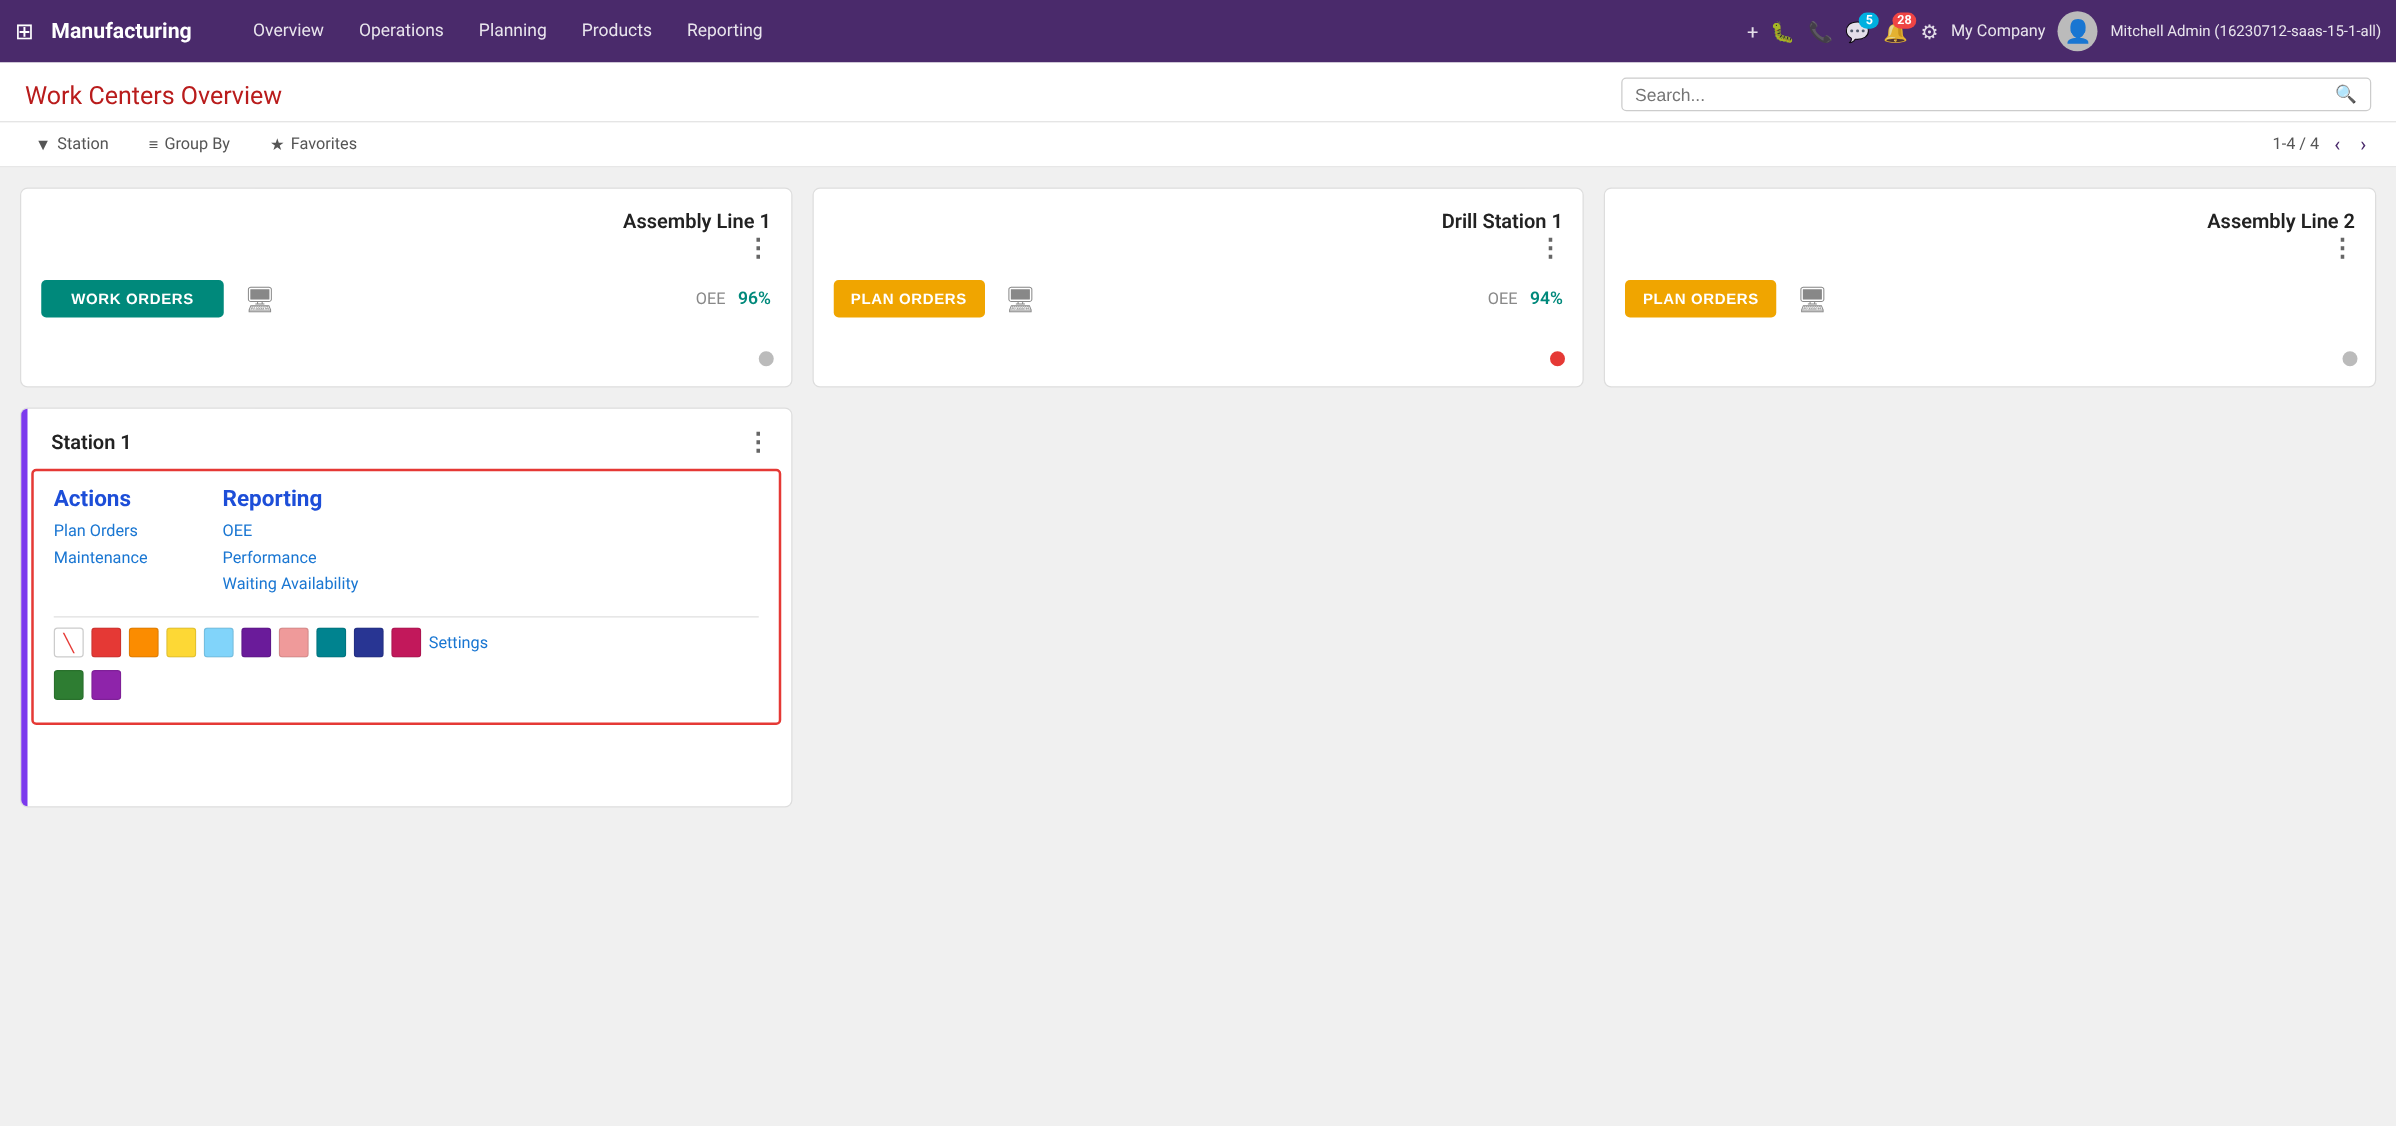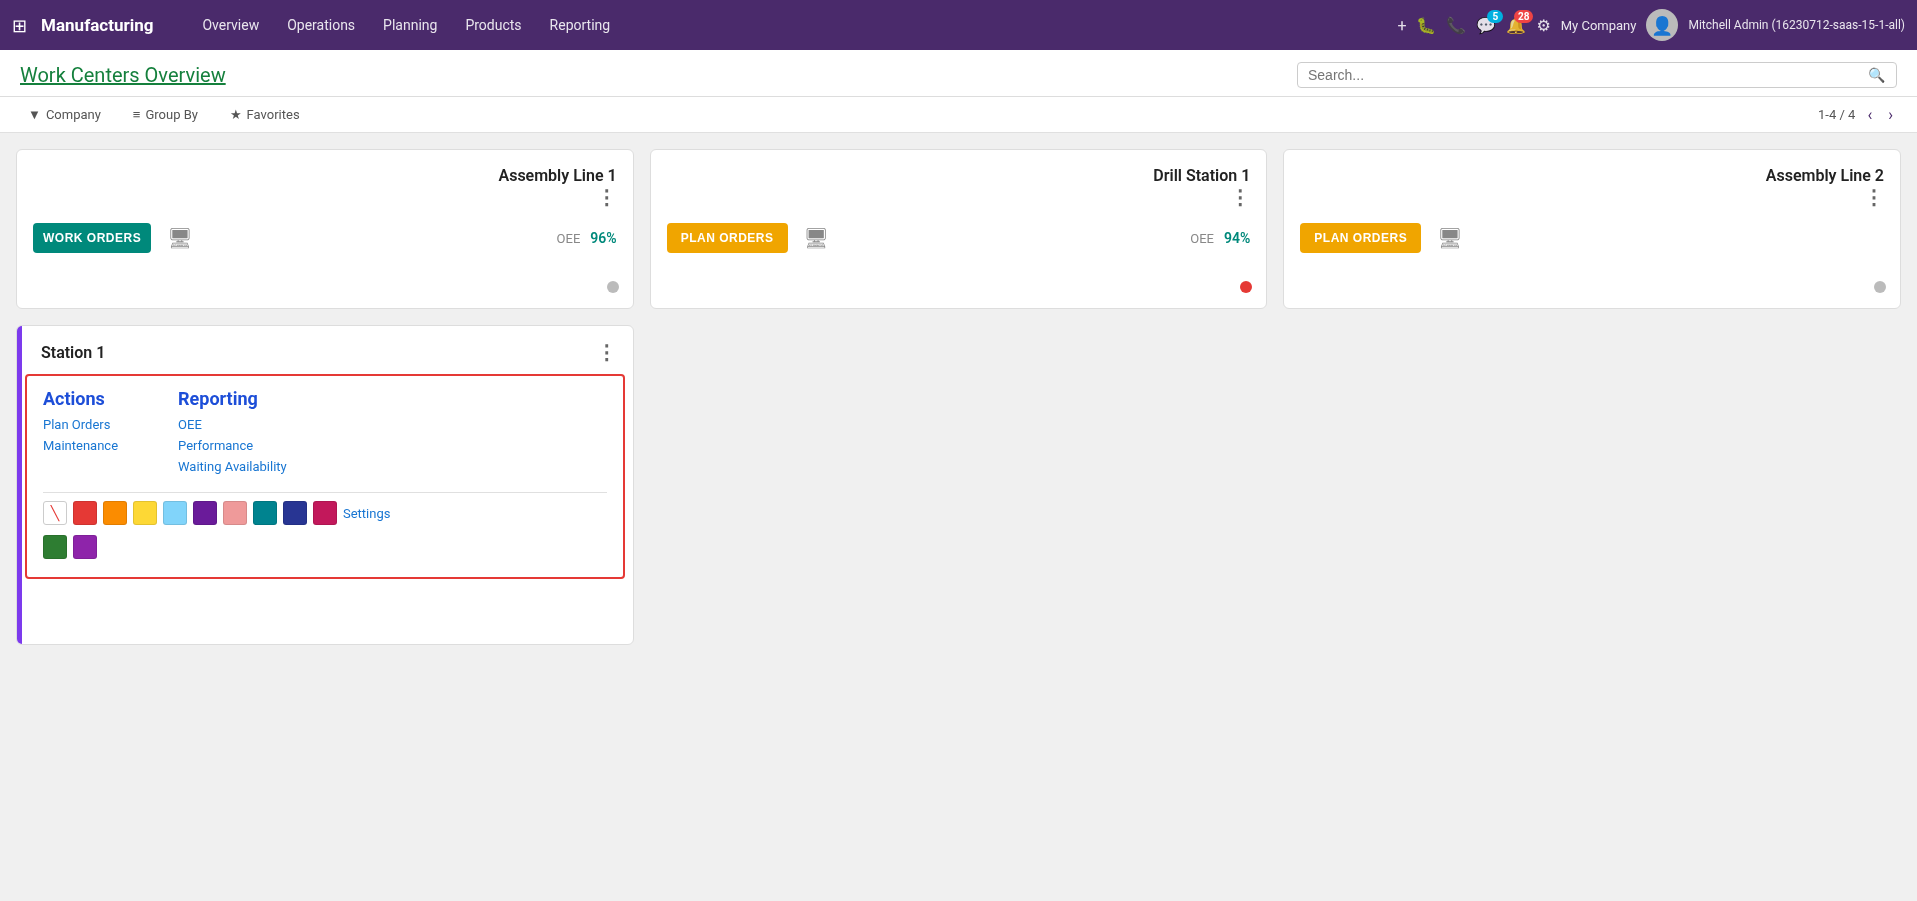--- a/index.html
+++ b/index.html
@@ -97,22 +97,21 @@
       border-bottom: 1px solid #ddd;
     }
     .page-title-row {
       display: flex;
       align-items: center;
       margin-bottom: 8px;
     }
     .page-title {
       font-size: 20px;
       font-weight: 400;
-      color: #15803d;
-      text-decoration: underline;
+      color: #b91c1c;
     }
     .search-container {
       display: flex;
       align-items: center;
       border: 1px solid #ccc;
       border-radius: 4px;
       background: white;
       padding: 4px 10px;
       width: 600px;
       gap: 8px;
@@ -176,21 +175,21 @@
       flex-direction: column;
     }
     .card-title { font-size: 16px; font-weight: 600; color: #222; }
     .card-menu-btn { cursor: pointer; color: #666; font-size: 20px; font-weight: 700; }
 
     .card-body { display: flex; align-items: center; gap: 16px; }
     .btn-work-orders {
       background: #00897b;
       color: white;
       border: none;
-      padding: 8px 10px;
+      padding: 8px 24px;
       border-radius: 4px;
       font-size: 12px;
       font-weight: 700;
       cursor: pointer;
       white-space: nowrap;
       letter-spacing: 0.5px;
     }
     .btn-plan-orders {
       background: #f0a500;
       color: white;
@@ -355,21 +354,21 @@
       <input class="search-input" type="text" placeholder="Search..." style="">
       <span class="search-icon">🔍</span>
     </div>
   </div>
 </div>
 
 <div class="filter-row">
   <div class="filter-left">
     <div class="filter-btn">
       <span>▼</span>
-      <span>Company</span>
+      <span>Station</span>
     </div>
     <div class="filter-btn">
       <span>≡</span>
       <span>Group By</span>
     </div>
     <div class="filter-btn">
       <span>★</span>
       <span>Favorites</span>
     </div>
   </div>

